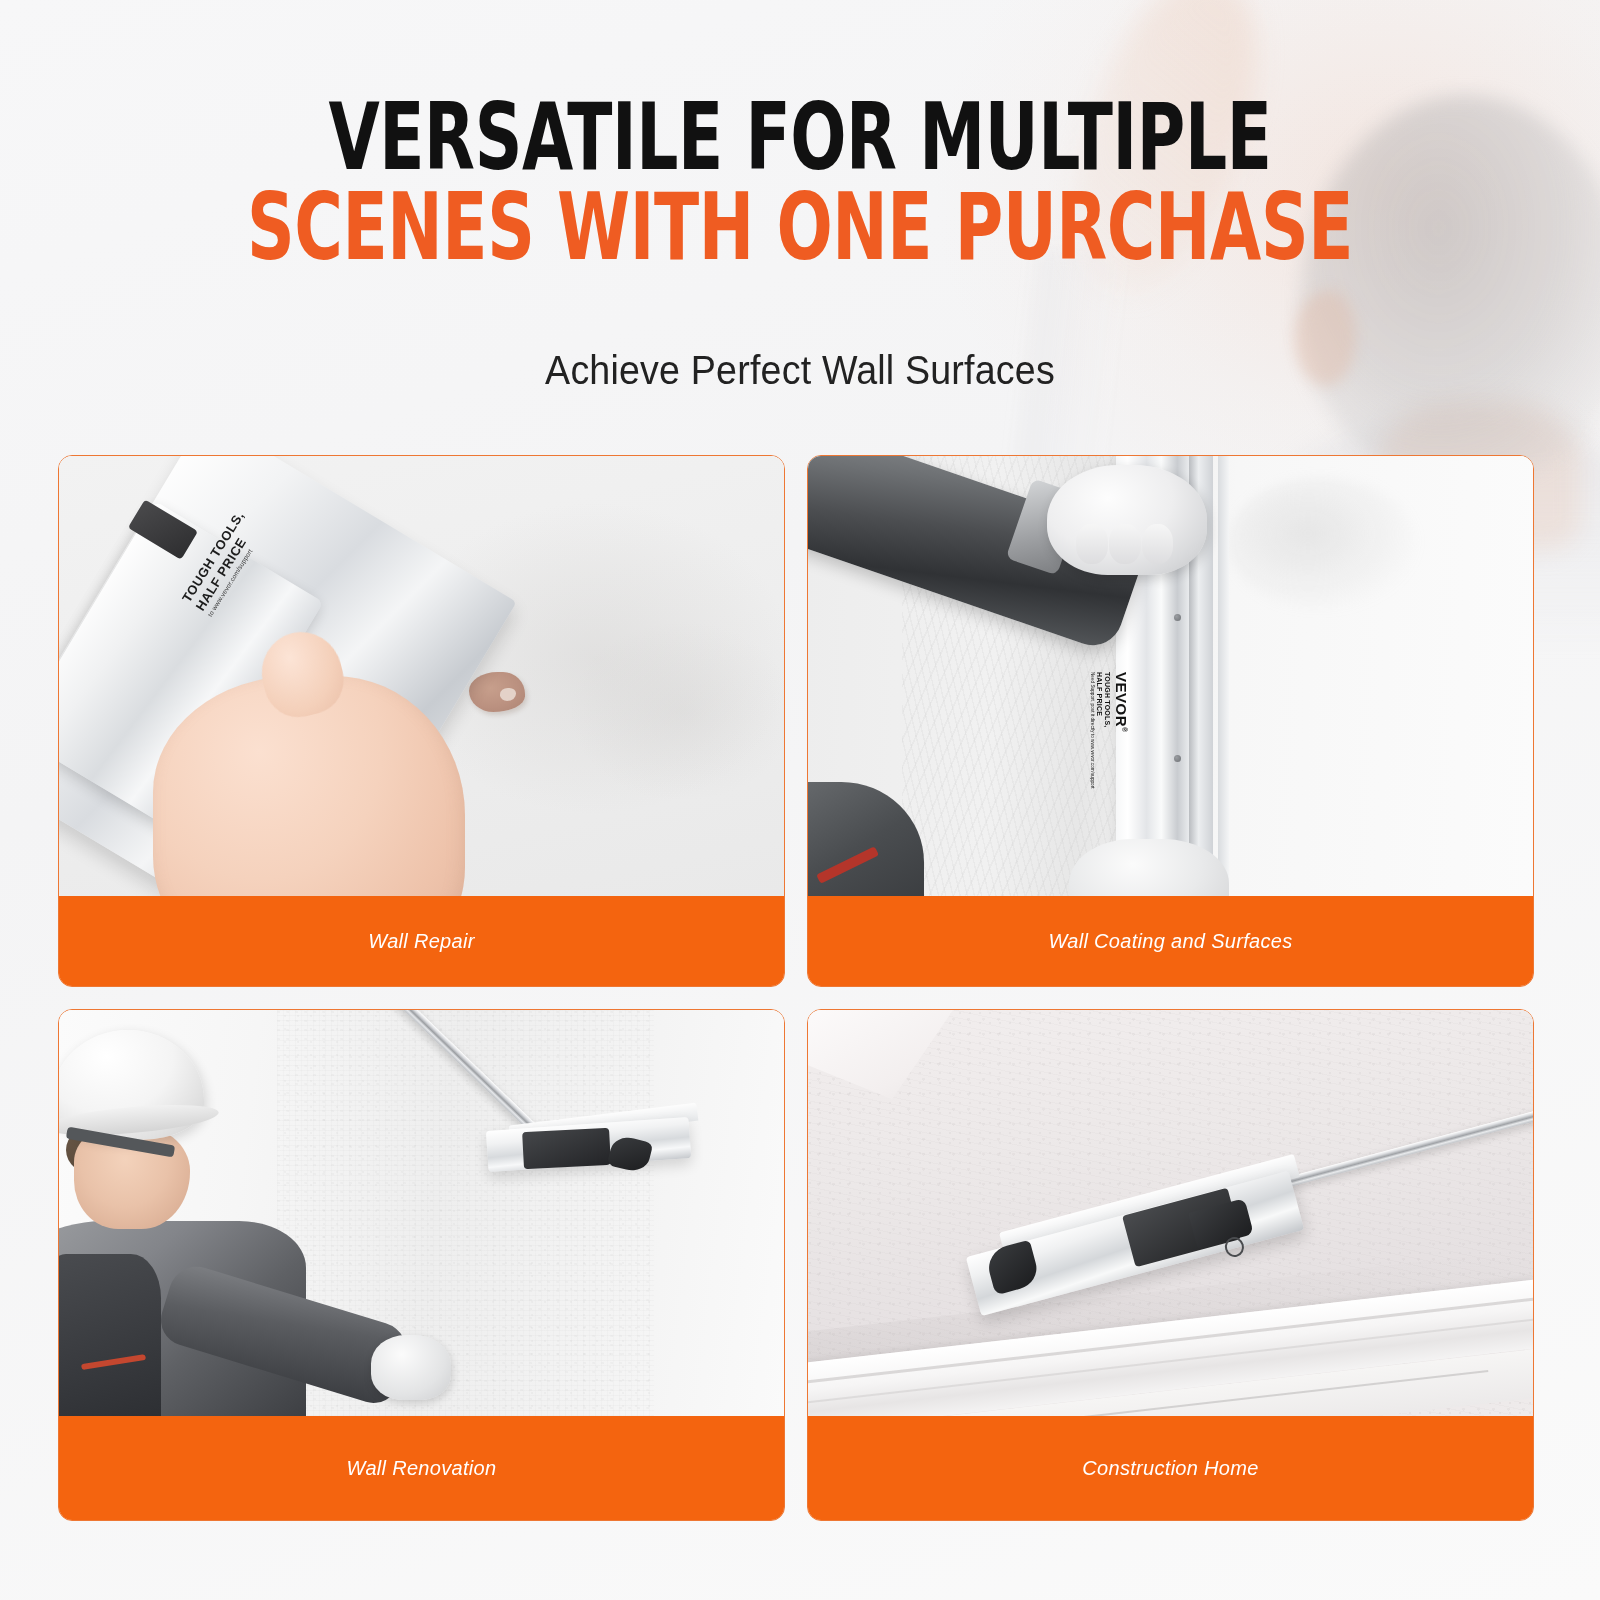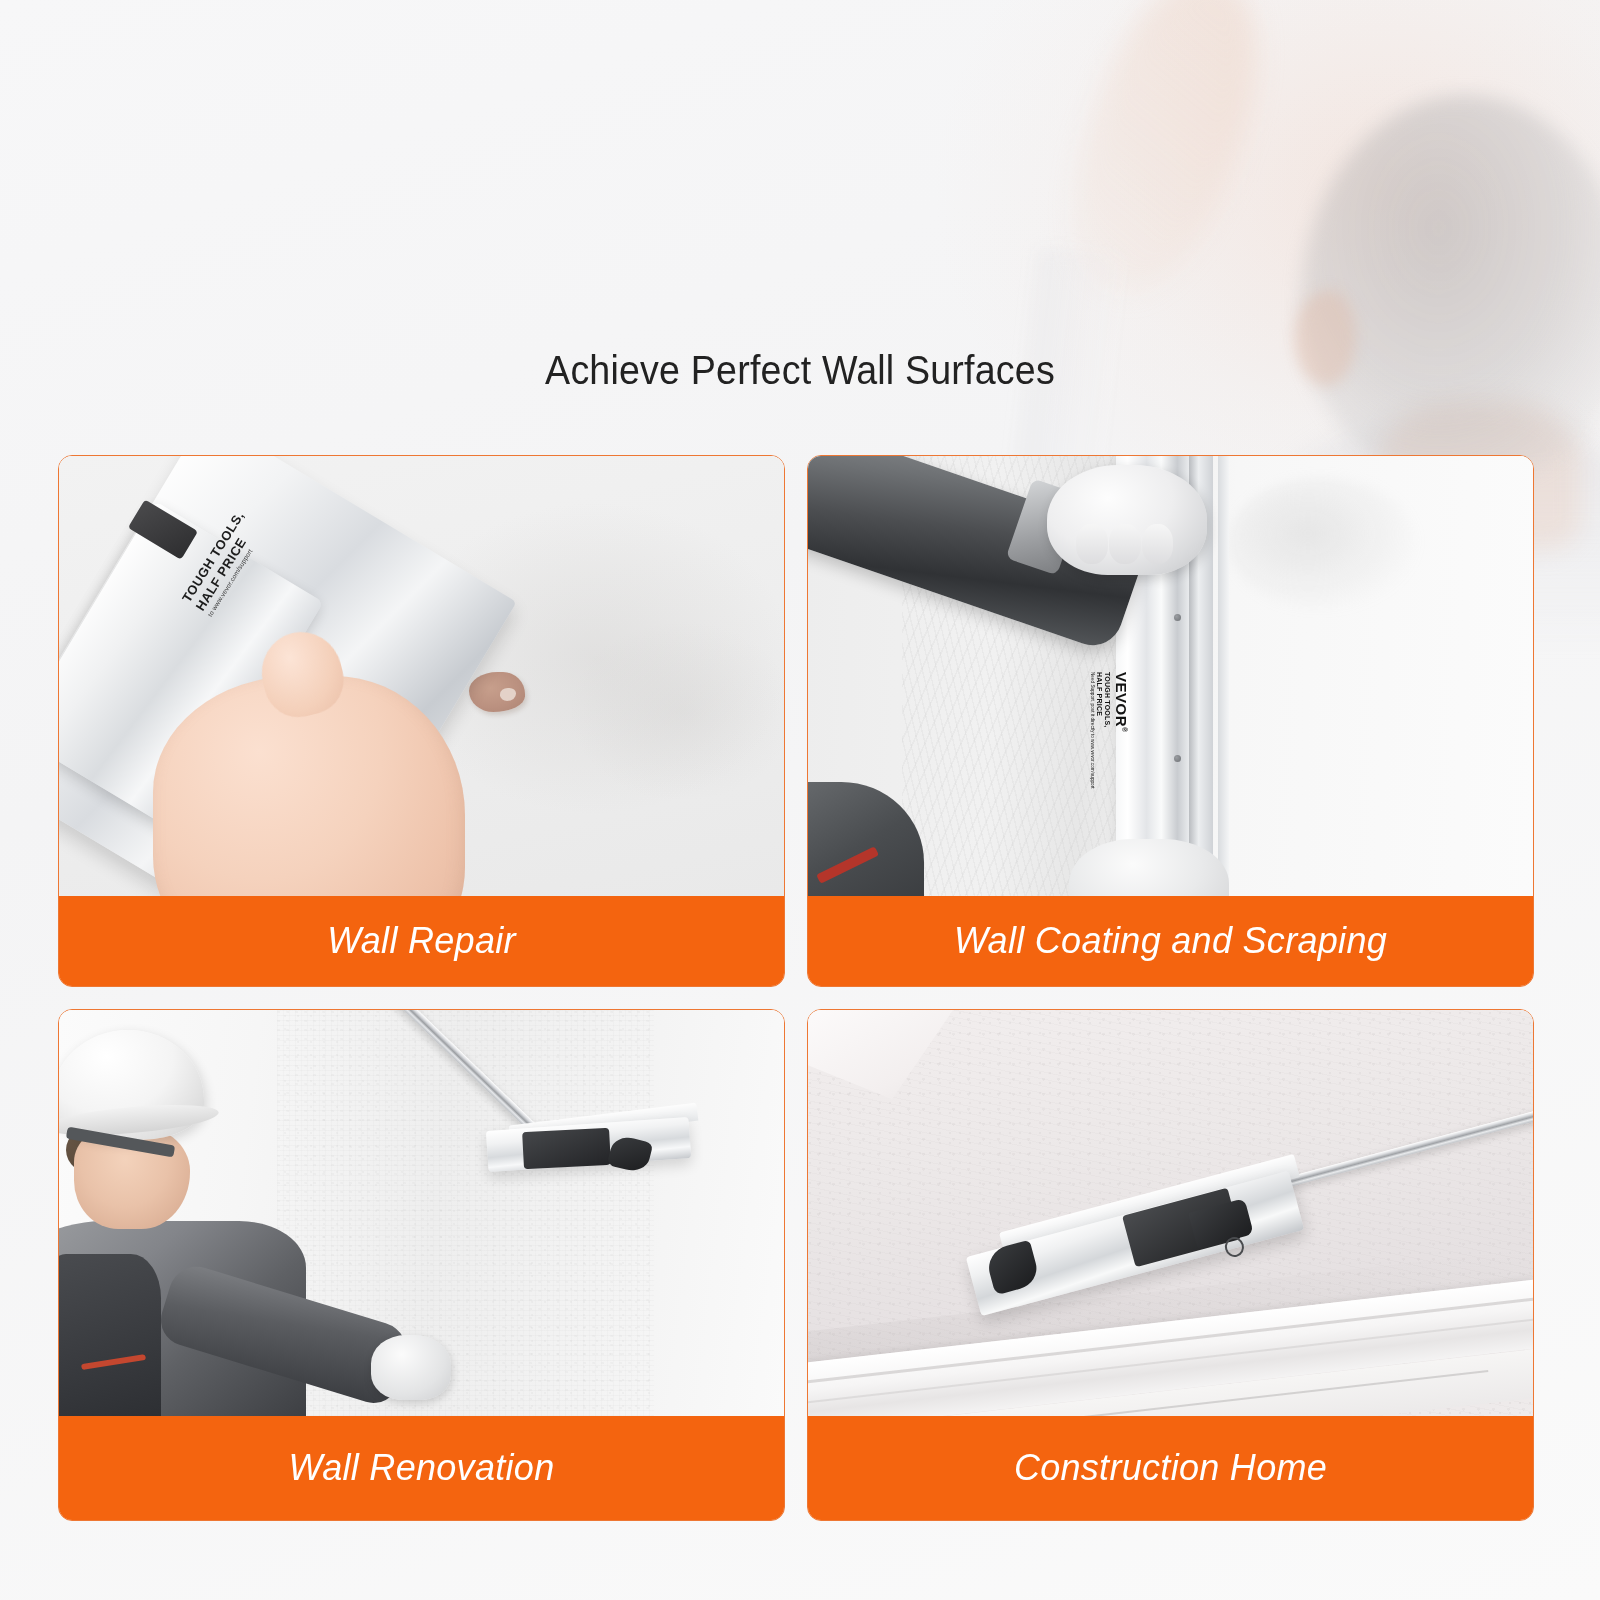--- a/index.html
+++ b/index.html
@@ -132,21 +132,21 @@
   }
 
   .caption {
     flex:0 0 auto;
     height:90px;
     background:#f4640f;
     color:#ffffff;
     display:flex;
     align-items:center;
     justify-content:center;
-    font-size:36px;
+    font-size:20px;
     font-style:italic;
     font-weight:400;
     letter-spacing:0.3px;
   }
   .panel-3 .caption, .panel-4 .caption { height:104px; }
 
   
   .p1-wall {
     position:absolute; inset:0;
     background:
@@ -625,20 +625,24 @@
 
   <div>
     <div class="ghost ghost-arm"></div>
     <div class="ghost ghost-tool"></div>
     <div class="ghost ghost-shoulder"></div>
     <div class="ghost ghost-neck"></div>
     <div class="ghost ghost-head"></div>
     <div class="ghost ghost-ear"></div>
   </div>
 
+  <div class="headline">
+    <span class="hl hl-1">VERSATILE FOR MULTIPLE</span>
+    <span class="hl hl-2">SCENES WITH ONE PURCHASE</span>
+  </div>
   <div class="subtitle">Achieve Perfect Wall Surfaces</div>
 
   <div class="grid">
 
     <div class="panel panel-1">
       <div class="photo">
         <div class="p1-wall"></div>
         <div class="p1-patch"></div>
         <div class="p1-blade-steel"></div>
         <div class="p1-blade-grip"></div>
@@ -674,21 +678,21 @@
         <div class="p2-arm"></div>
         <div class="p2-cuff"></div>
         <div class="p2-glove"></div>
         <div class="p2-knuckle k1"></div>
         <div class="p2-knuckle k2"></div>
         <div class="p2-knuckle k3"></div>
         <div class="p2-glove-low"></div>
         <div class="p2-torso"></div>
         <div class="p2-stripe"></div>
       </div>
-      <div class="caption">Wall Coating and Scraping</div>
+      <div class="caption">Wall Coating and Surfaces</div>
     </div>
 
     <div class="panel panel-3">
       <div class="photo">
         <div class="p3-wall"></div>
         <div class="p3-wall-tex"></div>
         <div class="p3-body"></div>
         <div class="p3-vest"></div>
         <div class="p3-vstripe"></div>
         <div class="p3-sleeve"></div>

